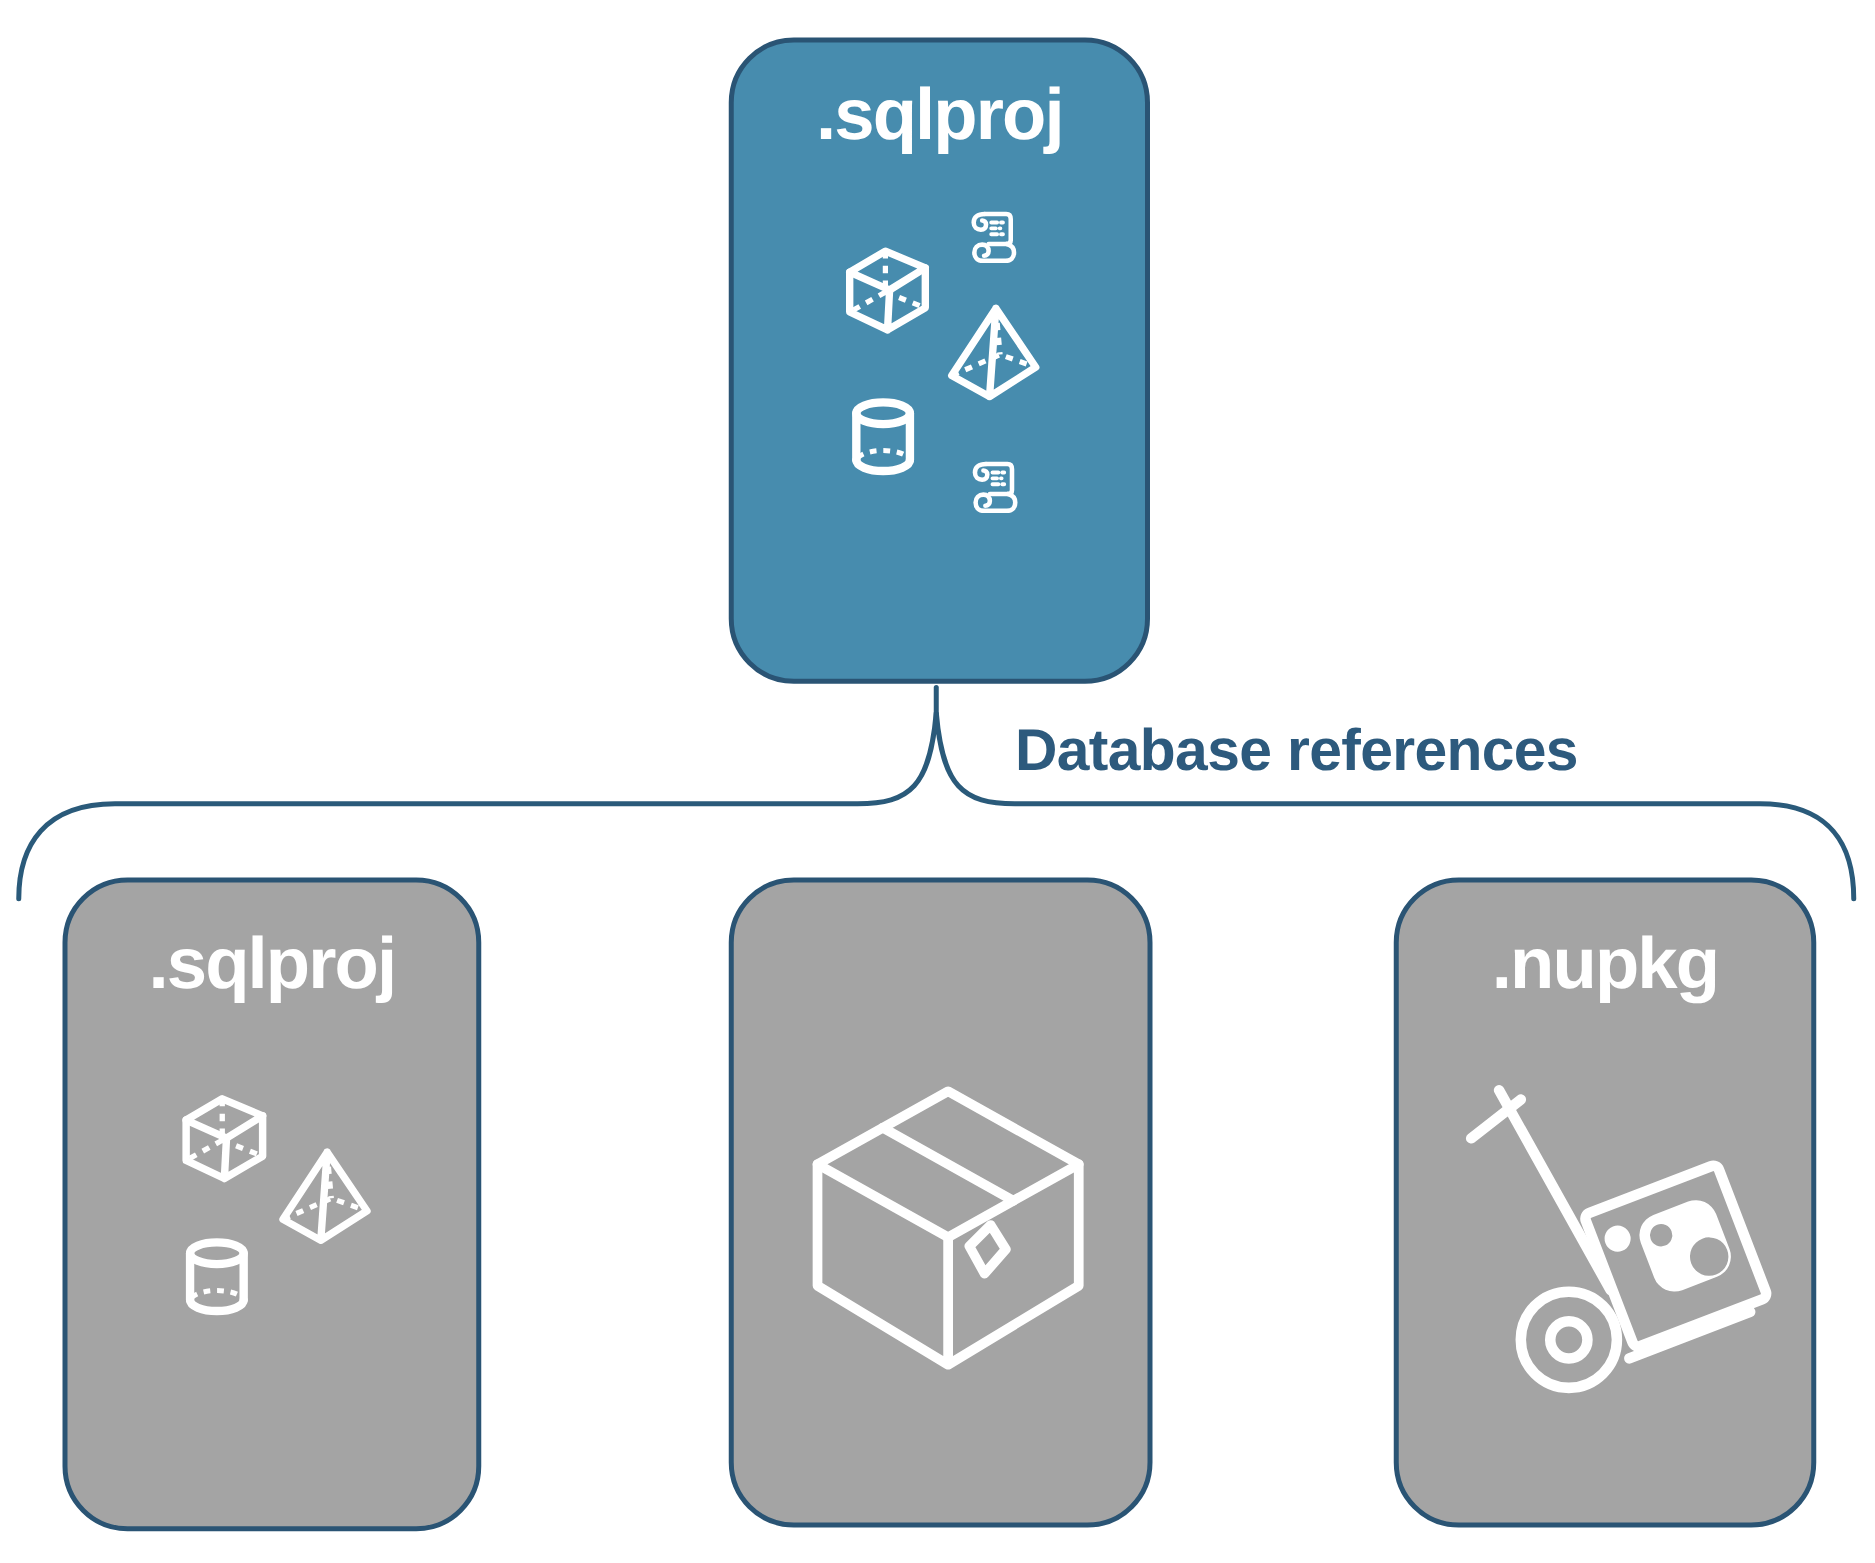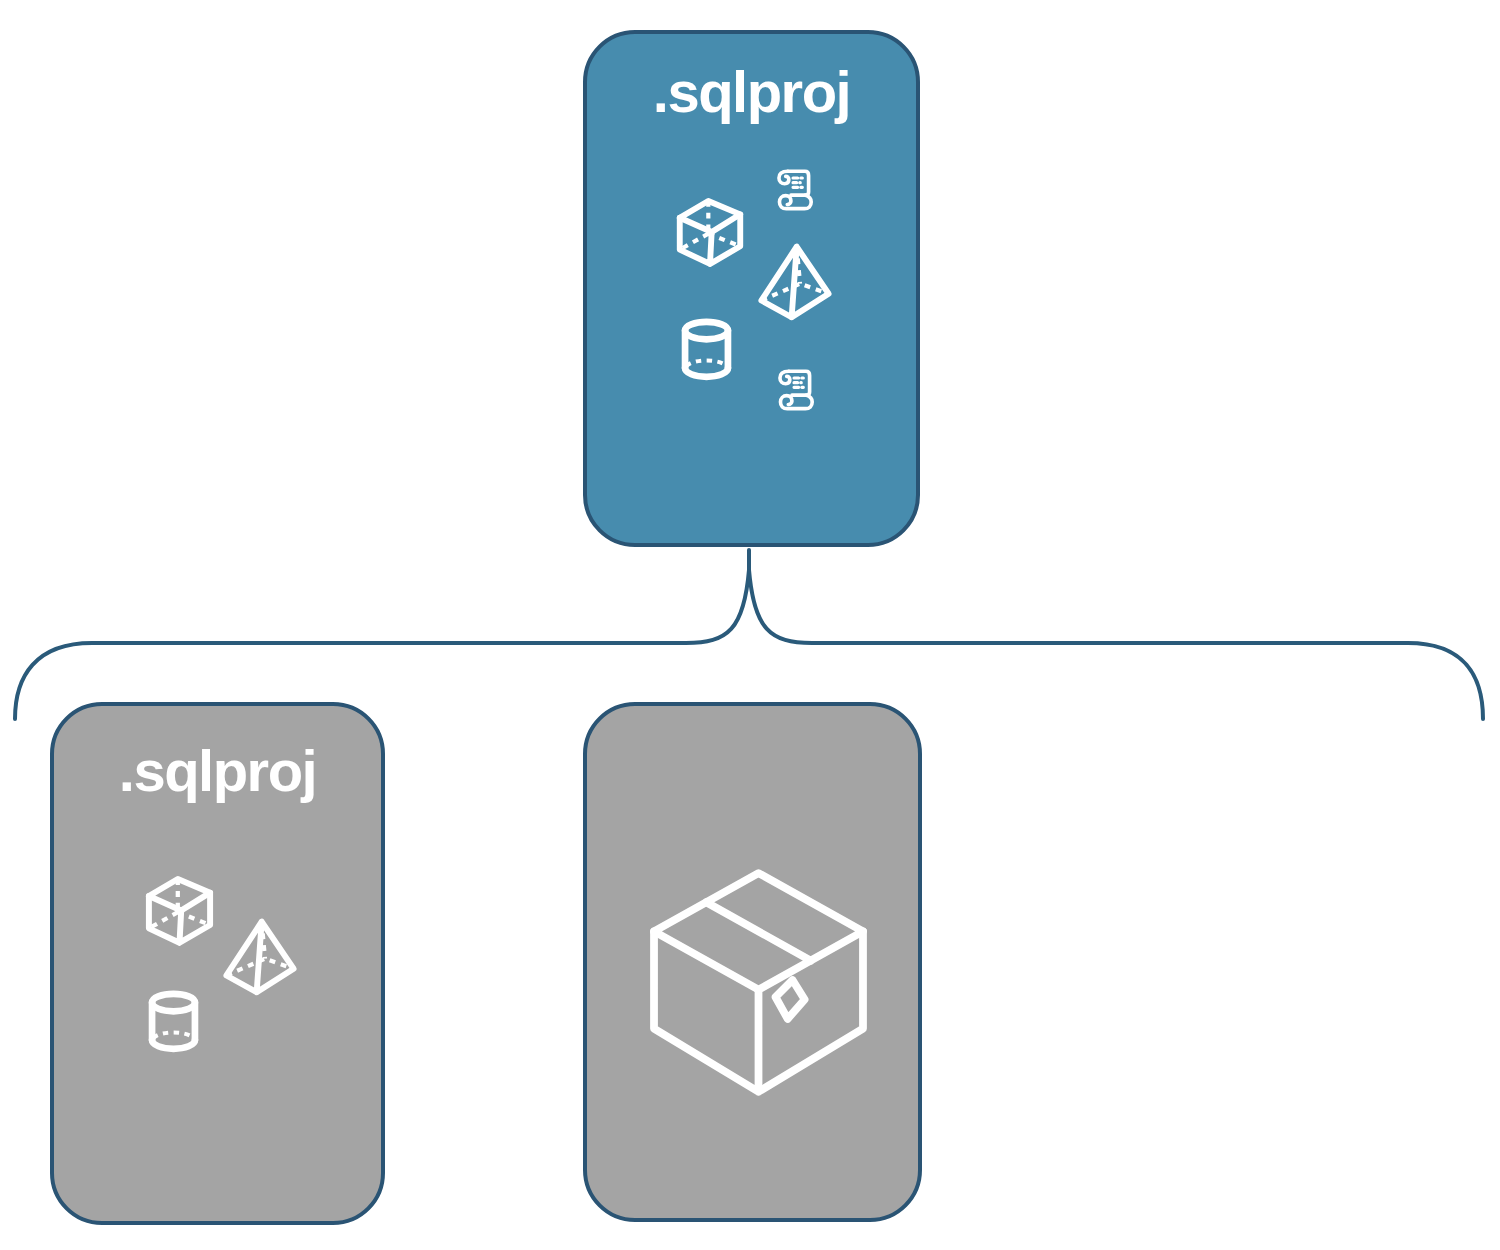--- a/index.html
+++ b/index.html
@@ -88,20 +88,21 @@
   </div>
 
   <svg class="brace-svg">
     <g fill="none" stroke="#2A5A7A" stroke-width="4" stroke-linecap="round">
       <line x1="749" y1="550" x2="749" y2="574"></line>
       <path d="M15,719 C15,676 36,643 92,643 L686,643 C728,643 744,629 749,570
            C754,629 770,643 812,643 L1408,643 C1464,643 1483,676 1483,719"></path>
     </g>
   </svg>
 
+  <div class="edge-label">Database references</div>
 
   <div class="node node-child" style="left:50px; top:702px; width:335px; height:523px;">
     <div class="node-label child-label">.sqlproj</div>
 
     <svg class="icon" style="left:83px; top:162px; width:85px; height:85px;" viewBox="0 0 100 100">
       <g fill="none" stroke="#FFFFFF" stroke-width="7" stroke-linejoin="round" stroke-linecap="round">
         <polygon points="14,33 48,13 86,29 52,50"></polygon>
         <path d="M14,33 L14,71 L50,88 L52,50 M50,88 L86,67 L86,29"></path>
       </g>
       <path d="M48,13 L48,52 M48,52 L14,71 M48,52 L86,67" fill="none" stroke="#FFFFFF" stroke-width="5" stroke-dasharray="7 7"></path>
@@ -129,14 +130,34 @@
     <svg class="icon" style="left:50px; top:134px; width:243px; height:280px;" viewBox="0 0 100 100">
       <g fill="none" stroke="#FFFFFF" stroke-width="3.2" stroke-linejoin="round" stroke-linecap="round">
         <polygon points="50,6 93,30 50,54 7,30"></polygon>
         <path d="M7,30 L7,70 L50,96 L50,54 M50,96 L93,70 L93,30"></path>
         <path d="M28.5,18 L71.5,42"></path>
         <polygon points="64,50 69,58 62,66 57,57"></polygon>
       </g>
     </svg>
   </div>
 
+  <div class="node node-child" style="left:1115px; top:702px; width:338px; height:520px;">
+    <div class="node-label child-label">.nupkg</div>
+
+    <svg class="icon" style="left:53px; top:154px; width:248px; height:265px;" viewBox="0 0 100 100">
+      <g fill="none" stroke="#FFFFFF" stroke-width="3.4" stroke-linecap="round">
+        <line x1="2" y1="17" x2="18" y2="4.5"></line>
+        <line x1="11" y1="1.5" x2="47" y2="66"></line>
+        <line x1="53" y1="88" x2="92" y2="73"></line>
+        <circle cx="33.5" cy="82" r="15.5"></circle>
+        <circle cx="33.5" cy="82" r="6"></circle>
+        <rect x="45" y="32" width="46" height="46" rx="2" transform="rotate(-21 68 55)"></rect>
+      </g>
+      <g transform="rotate(-21 68 55)">
+        <rect x="59" y="40" width="26" height="26" rx="7" fill="#FFFFFF"></rect>
+        <circle cx="66" cy="47" r="3.6" fill="#A4A4A4"></circle>
+        <circle cx="78" cy="59" r="6.2" fill="#A4A4A4"></circle>
+        <circle cx="52.5" cy="43" r="4.2" fill="#FFFFFF"></circle>
+      </g>
+    </svg>
+  </div>
 
 </div>
 
 </body></html>

